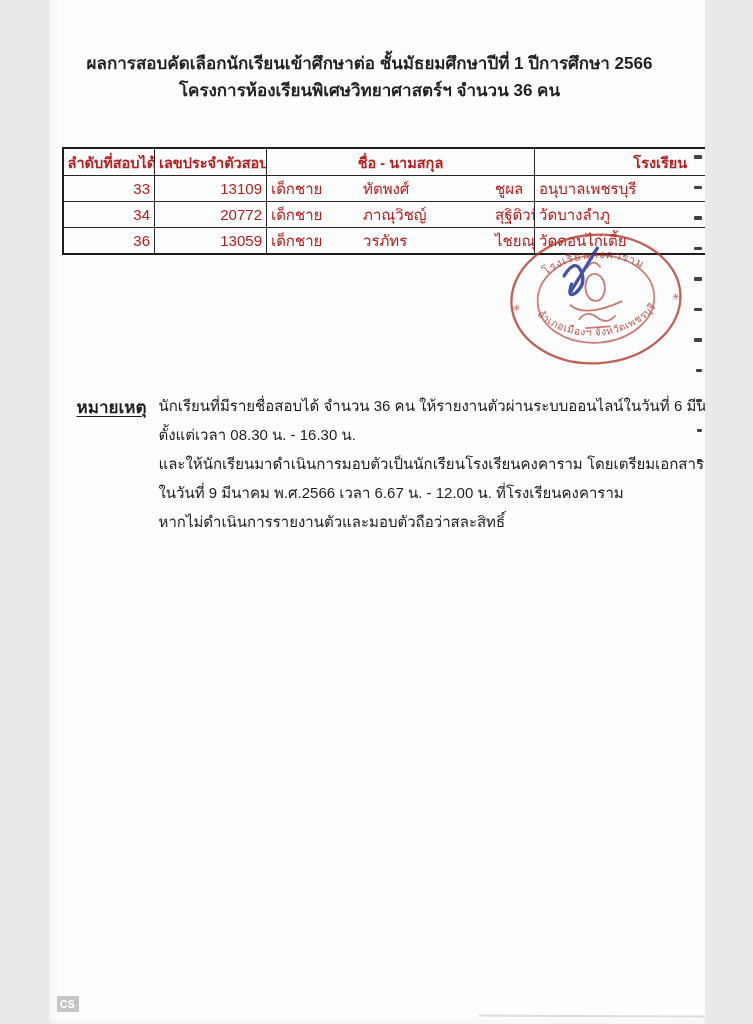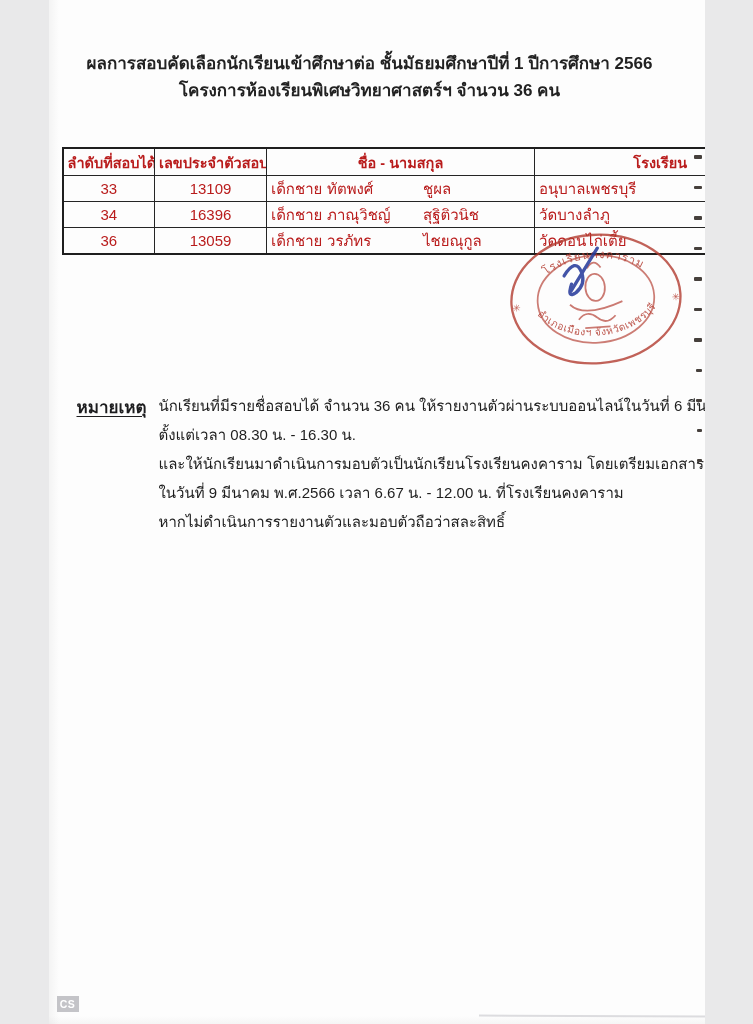--- a/index.html
+++ b/index.html
@@ -36,23 +36,23 @@
   table.results col.c4{width:252px;}
   table.results th,table.results td{
     border:1.6px solid #252525;
     padding:0 4px;
     vertical-align:middle;
     overflow:hidden;white-space:nowrap;
   }
   table.results{border:2px solid #1e1e1e;}
   table.results th{height:26px;font-weight:bold;font-size:14.5px;text-align:center;}
   table.results td{height:25px;}
-  td.center{text-align:center;}
+  td.center{text-align:right;}
   td.name-cell{padding-left:5px;}
-  .name-wrap{display:flex;align-items:center;}
+  .name-wrap{display:flex;align-items:center;gap:36px;}
   .name-prefix{width:56px;flex:none;}
   .name-first{width:96px;flex:none;}
   .name-last{flex:1;}
   td.school-cell{padding-left:5px;}
 
   
   .stamp{position:absolute;left:452px;top:229px;width:190px;height:142px;
     transform:rotate(-4deg);opacity:.93;pointer-events:none;}
 
   
@@ -112,21 +112,21 @@
           <span class="name-wrap">
             <span class="name-prefix">เด็กชาย</span>
             <span class="name-first">ทัตพงศ์</span>
             <span class="name-last">ชูผล</span>
           </span>
         </td>
         <td class="school-cell">อนุบาลเพชรบุรี</td>
       </tr>
       <tr>
         <td class="center">34</td>
-        <td class="center">16396</td>
+        <td class="center">20772</td>
         <td class="name-cell">
           <span class="name-wrap">
             <span class="name-prefix">เด็กชาย</span>
             <span class="name-first">ภาณุวิชญ์</span>
             <span class="name-last">สุฐิติวนิช</span>
           </span>
         </td>
         <td class="school-cell">วัดบางลำภู</td>
       </tr>
       <tr>

